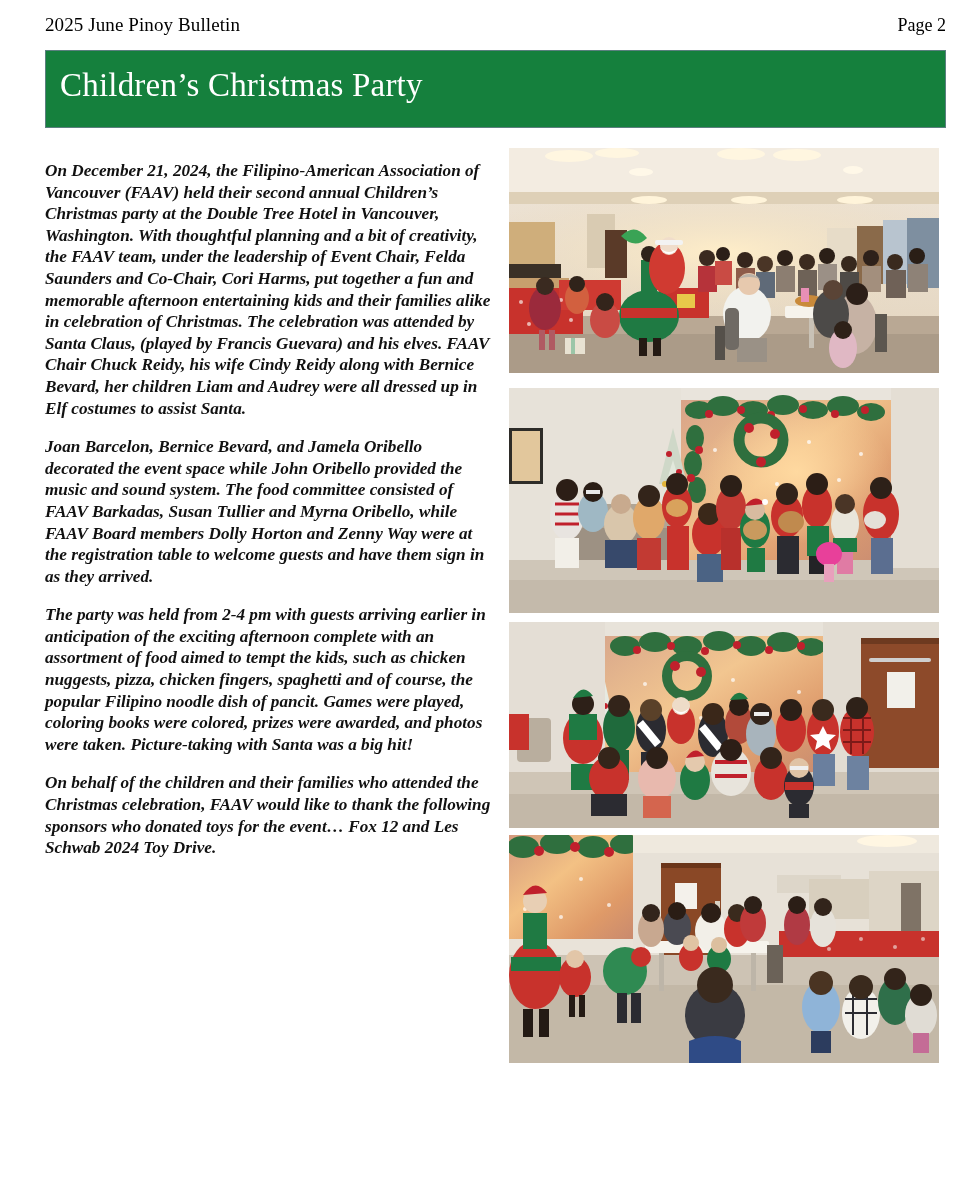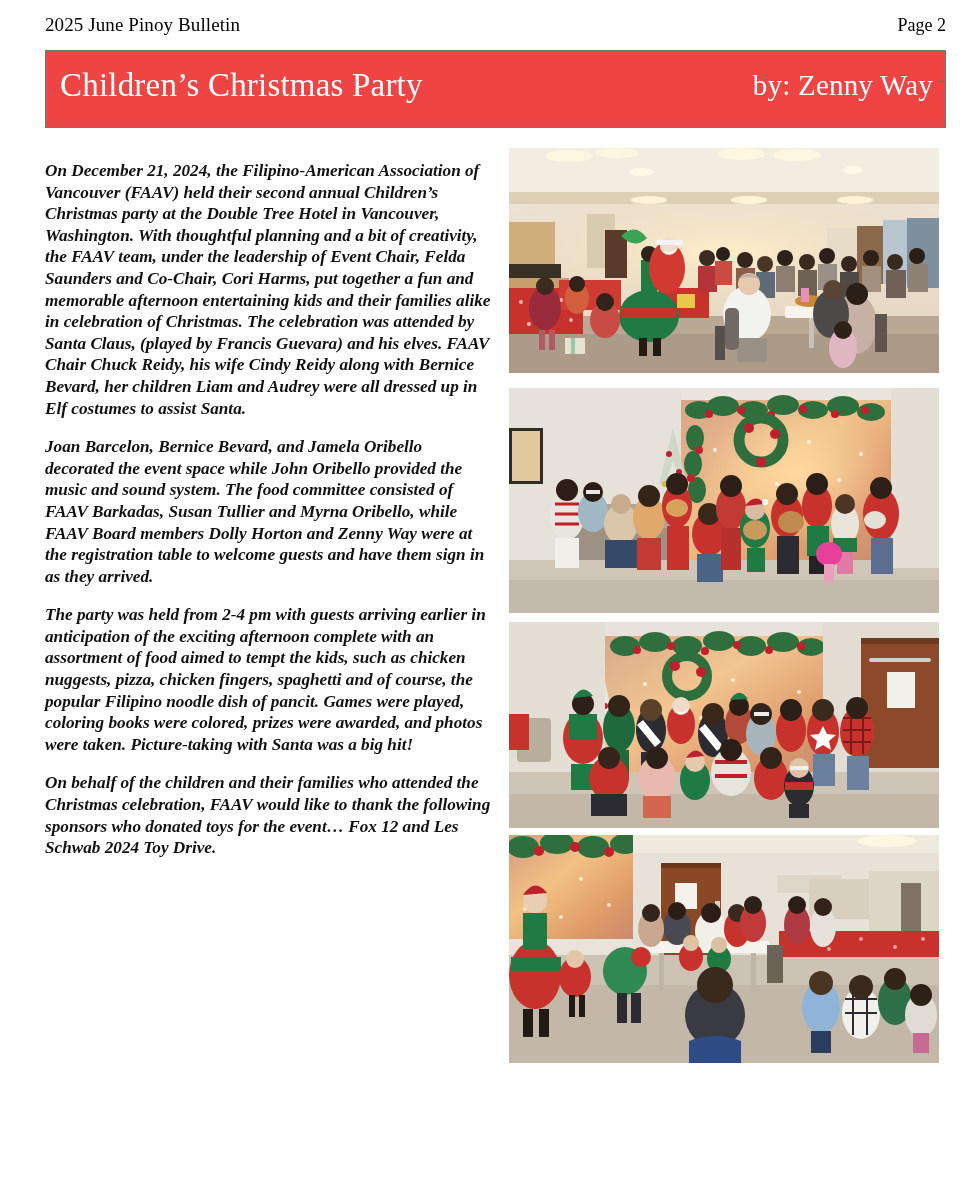--- a/index.html
+++ b/index.html
@@ -37,21 +37,21 @@
     color: #000;
   }
 
   
   .banner {
     position: absolute;
     left: 45px;
     top: 50px;
     width: 901px;
     height: 78px;
-    background: #ef4444;
+    background: #15803d;
     border: 1px solid #5b7f7f;
     box-sizing: border-box;
     display: flex;
     align-items: center;
     justify-content: space-between;
     padding: 0 12px 0 14px;
   }
   .banner-title {
     color: #ffffff;
     font-size: 33px;
@@ -101,21 +101,20 @@
 </head>
 <body>
 
 <div class="masthead">
   <span class="masthead-title">2025 June Pinoy Bulletin</span>
   <span class="masthead-page">Page 2</span>
 </div>
 
 <div class="banner">
   <span class="banner-title">Children’s Christmas Party</span>
-  <span class="banner-byline">by: Zenny Way</span>
 </div>
 
 <div class="article">
   <p>On December 21, 2024, the Filipino-American Association of Vancouver (FAAV) held their second annual Children’s Christmas party at the Double Tree Hotel in Vancouver, Washington.  With thoughtful planning and a bit of creativity, the FAAV team, under the leadership of Event Chair, Felda Saunders and Co-Chair, Cori Harms, put together a fun and memorable afternoon entertaining kids and their families alike in celebration of Christmas.  The celebration was attended by Santa Claus, (played by Francis Guevara) and his elves.  FAAV Chair Chuck Reidy, his wife Cindy Reidy along with Bernice Bevard, her children Liam and Audrey were all dressed up in Elf costumes to assist Santa.</p>
   <p>Joan Barcelon, Bernice Bevard, and Jamela Oribello decorated the event space while John Oribello provided the music and sound system.  The food committee consisted of FAAV Barkadas, Susan Tullier and Myrna Oribello, while FAAV Board members Dolly Horton and Zenny Way were at the registration table to welcome guests and have them sign in as they arrived.</p>
   <p>The party was held from 2-4 pm with guests arriving earlier in anticipation of the exciting afternoon complete with an assortment of food aimed to tempt the kids, such as chicken nuggests, pizza, chicken fingers, spaghetti and of course, the popular Filipino noodle dish of pancit.  Games were played, coloring books were colored, prizes were awarded, and photos were taken.  Picture-taking with Santa was a big hit!</p>
   <p>On behalf of the children and their families who attended the Christmas celebration, FAAV would like to thank the following sponsors who donated toys for the event… Fox 12 and Les Schwab 2024 Toy Drive.</p>
 </div>
 
 <div class="photo" id="photo-1">

